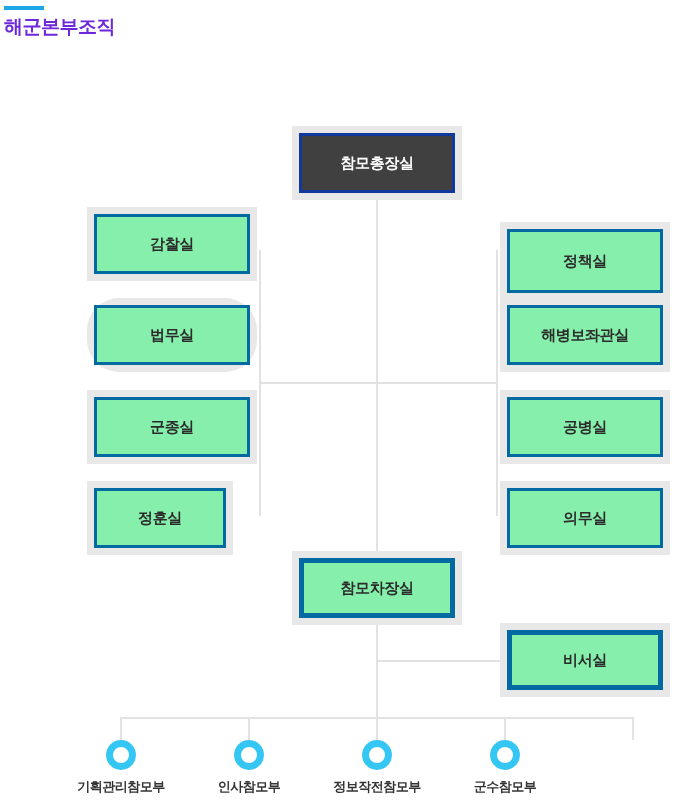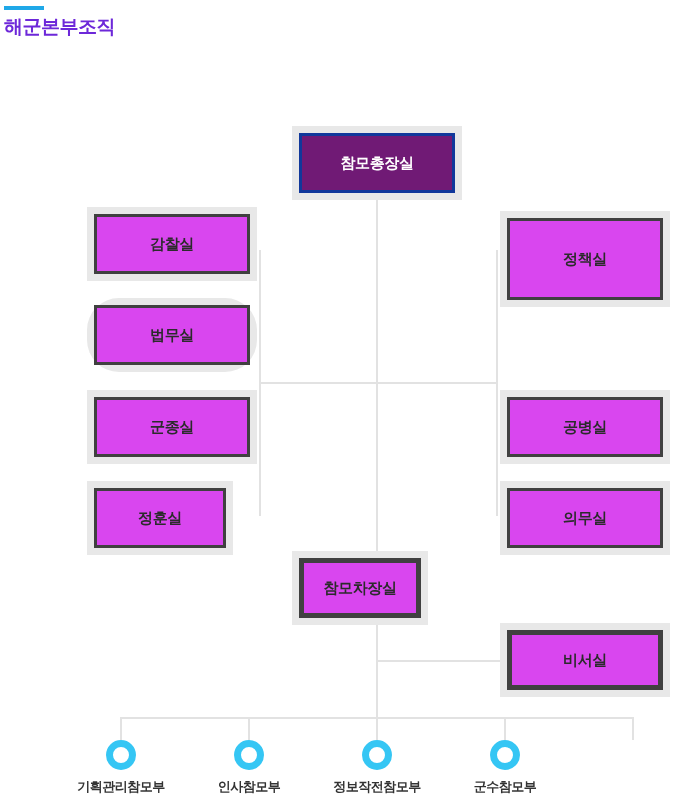--- a/index.html
+++ b/index.html
@@ -62,34 +62,34 @@
     padding: 7px;
     box-sizing: border-box;
   }
   .node-inner {
     width: 100%;
     height: 100%;
     box-sizing: border-box;
     display: flex;
     align-items: center;
     justify-content: center;
-    background: #d946ef;
-    border: 3px solid #404040;
+    background: #86efac;
+    border: 3px solid #0369a1;
   }
   .node-label {
     font-size: 15px;
     font-weight: bold;
     color: #2b2b2b;
     letter-spacing: -0.4px;
     white-space: nowrap;
   }
 
   
   .node-root .node-inner {
-    background: #701a75;
+    background: #404040;
     border: 3px solid #11389b;
   }
   .node-root .node-label { color: #ffffff; }
 
   
   .node-strong .node-inner { border-width: 5px; }
 
   
   .leaf {
     position: absolute;
@@ -165,37 +165,42 @@
     <div class="node-inner">
       <span class="node-label">군종실</span>
     </div>
   </div>
   <div class="node" style="left:87px; top:481px; width:146px; height:74px;text-align:center;">
     <div class="node-inner">
       <span class="node-label">정훈실</span>
     </div>
   </div>
 
-  <div class="node" style="left:500px; top:211px; width:170px; height:96px;padding-left:7px;">
+  <div class="node" style="left:500px; top:222px; width:170px; height:78px;padding-left:7px;">
     <div class="node-inner">
       <span class="node-label">정책실</span>
     </div>
   </div>
+  <div class="node" style="left:500px; top:298px; width:170px; height:74px;">
+    <div class="node-inner">
+      <span class="node-label">해병보좌관실</span>
+    </div>
+  </div>
   <div class="node" style="left:500px; top:390px; width:170px; height:74px;">
     <div class="node-inner">
       <span class="node-label">공병실</span>
     </div>
   </div>
   <div class="node" style="left:500px; top:481px; width:170px; height:74px;">
     <div class="node-inner">
       <span class="node-label">의무실</span>
     </div>
   </div>
 
-  <div class="node node-strong" style="left:292px; top:551px; width:136px; height:74px;">
+  <div class="node node-strong" style="left:292px; top:551px; width:170px; height:74px;">
     <div class="node-inner">
       <span class="node-label">참모차장실</span>
     </div>
   </div>
 
   <div class="node node-strong" style="left:500px; top:623px; width:170px; height:74px;">
     <div class="node-inner">
       <span class="node-label">비서실</span>
     </div>
   </div>

